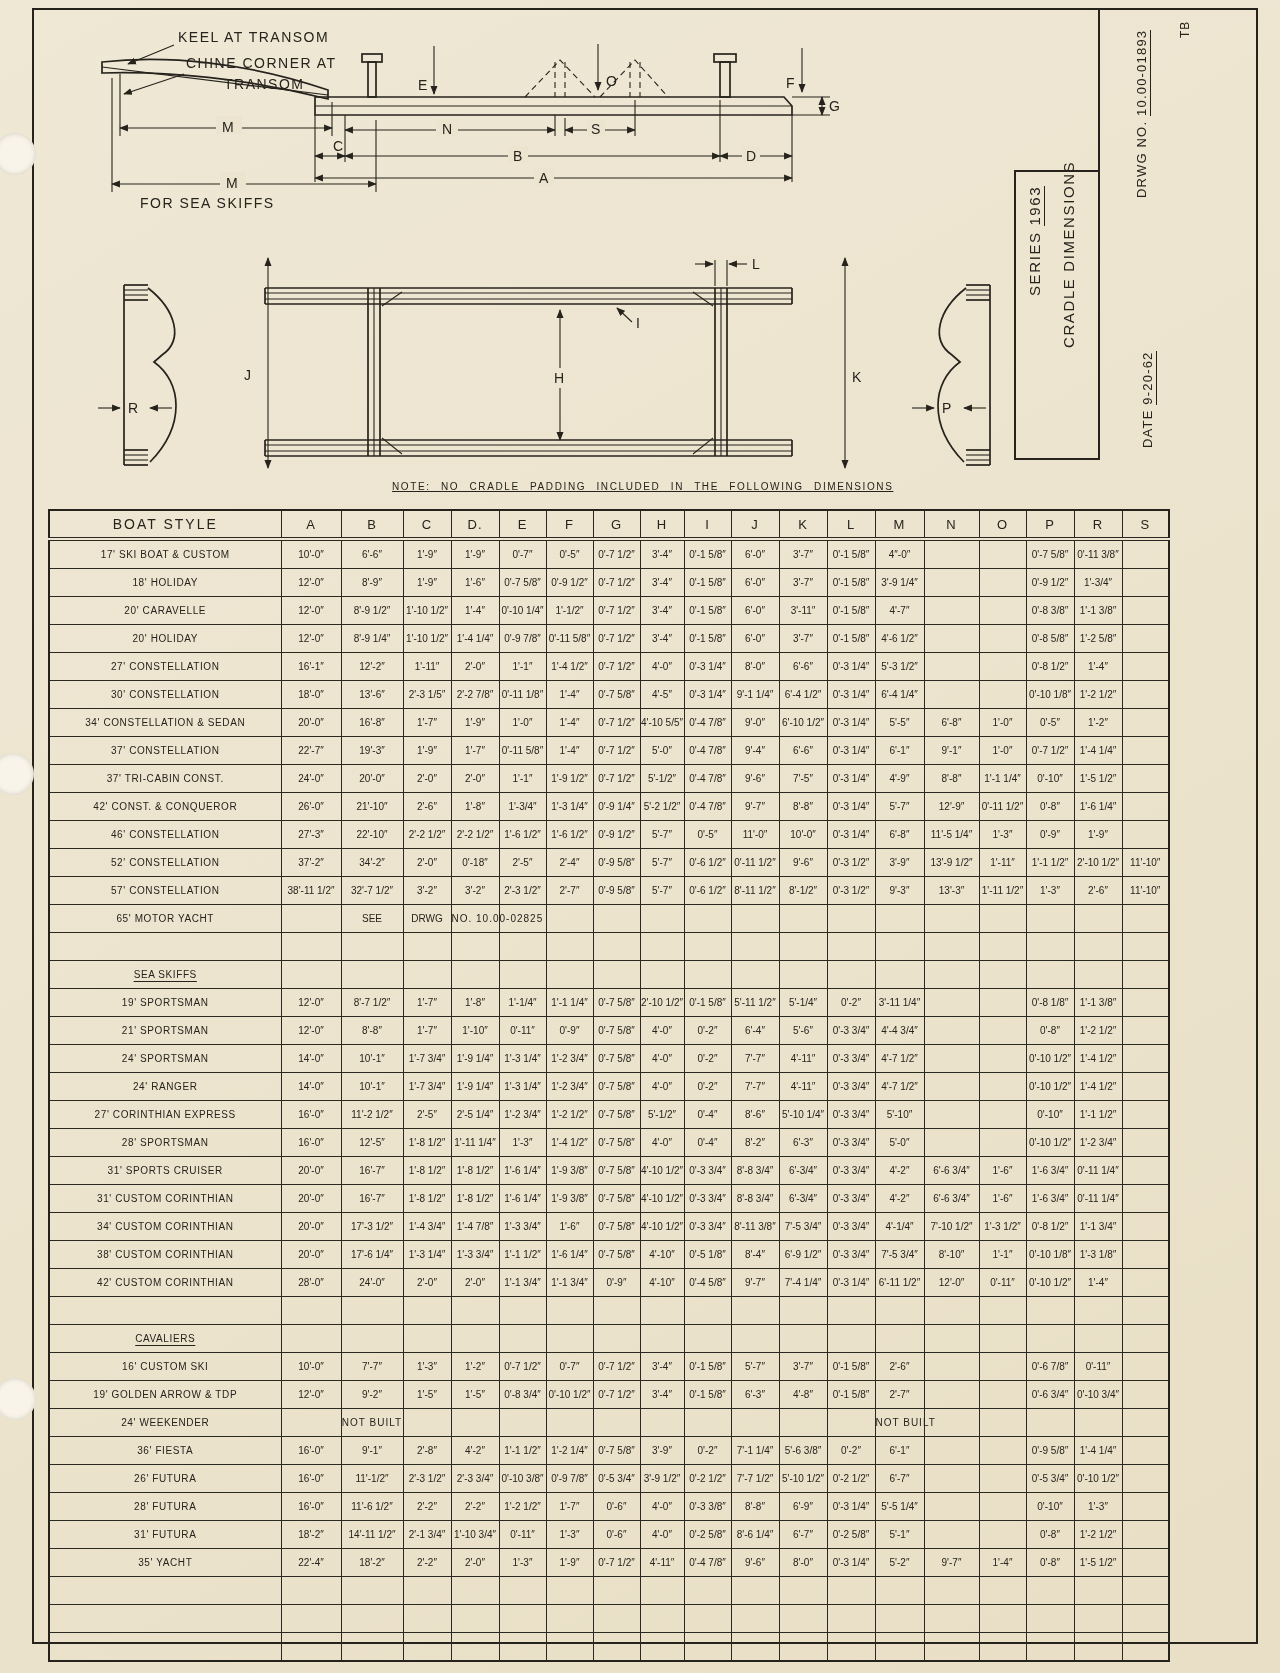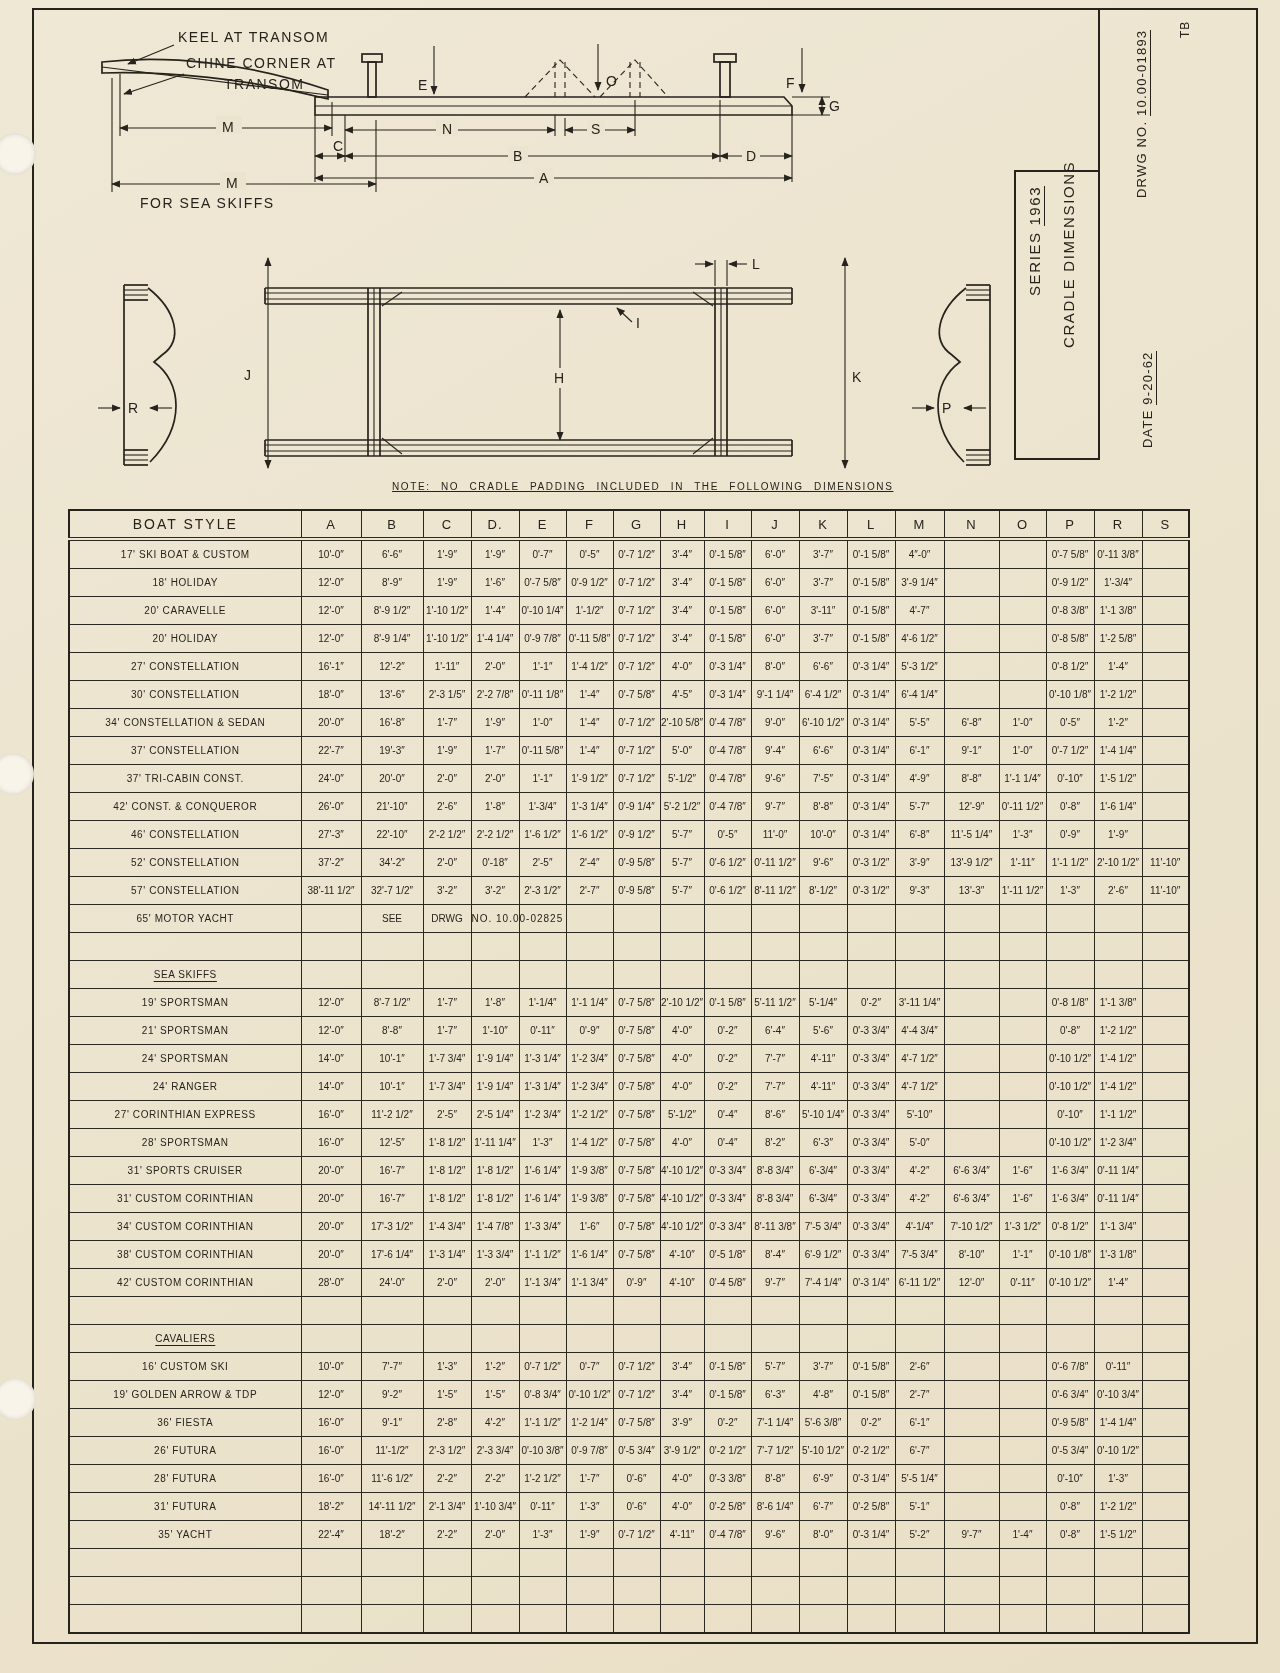--- a/index.html
+++ b/index.html
@@ -26,21 +26,21 @@
   .tb-box{position:absolute;left:1014px;top:170px;width:86px;height:290px;
     border:2px solid #26231d;box-sizing:border-box;}
   .tb-vline{position:absolute;left:1098px;top:8px;width:2px;height:164px;background:#26231d;}
   .rot{position:absolute;transform-origin:0 0;transform:rotate(-90deg);
     white-space:nowrap;}
   .u{border-bottom:1.6px solid #26231d;padding-bottom:1px;}
   .rot.big{font-size:15px;letter-spacing:1.6px;}
   .rot.med{font-size:13px;letter-spacing:1.2px;}
   .rot.small{font-size:12px;letter-spacing:1px;}
   
-  table.dims{position:absolute;left:68px;top:509px;border-collapse:collapse;
+  table.dims{position:absolute;left:48px;top:509px;border-collapse:collapse;
     table-layout:fixed;width:1028px;border:2.5px solid #26231d;}
   table.dims th,table.dims td{border:1.5px solid #2b2721;padding:0;
     text-align:center;vertical-align:middle;overflow:visible;white-space:nowrap;}
   table.dims th{height:26px;font-size:13px;font-weight:normal;letter-spacing:1px;
     border-bottom:4px double #2b2721;}
   table.dims td{height:27px;font-size:10px;}
   table.dims th.c-style{font-size:14px;letter-spacing:2px;}
   td.c-style{text-align:left;padding-left:10px;font-size:11.5px;letter-spacing:.6px;}
   td.c-style.section{text-decoration:underline;text-underline-offset:3px;}
   td.long{font-size:8.8px;}
@@ -427,21 +427,21 @@
       </tr>
       <tr>
         <td class="c-style">34' CONSTELLATION &amp; SEDAN</td>
         <td>20'-0″</td>
         <td>16'-8″</td>
         <td>1'-7″</td>
         <td>1'-9″</td>
         <td>1'-0″</td>
         <td>1'-4″</td>
         <td>0'-7 1/2″</td>
-        <td class="long">2'-10 5/8″</td>
+        <td class="long">4'-10 5/5″</td>
         <td>0'-4 7/8″</td>
         <td>9'-0″</td>
         <td class="long">6'-10 1/2″</td>
         <td>0'-3 1/4″</td>
         <td>5'-5″</td>
         <td>6'-8″</td>
         <td>1'-0″</td>
         <td>0'-5″</td>
         <td>1'-2″</td>
         <td></td>
@@ -944,20 +944,41 @@
         <td>4'-8″</td>
         <td>0'-1 5/8″</td>
         <td>2'-7″</td>
         <td></td>
         <td></td>
         <td>0'-6 3/4″</td>
         <td class="long">0'-10 3/4″</td>
         <td></td>
       </tr>
       <tr>
+        <td class="c-style">24' WEEKENDER</td>
+        <td></td>
+        <td class="span-note">NOT BUILT</td>
+        <td></td>
+        <td></td>
+        <td></td>
+        <td></td>
+        <td></td>
+        <td></td>
+        <td></td>
+        <td></td>
+        <td></td>
+        <td></td>
+        <td class="span-note">NOT BUILT</td>
+        <td></td>
+        <td></td>
+        <td></td>
+        <td></td>
+        <td></td>
+      </tr>
+      <tr>
         <td class="c-style">36' FIESTA</td>
         <td>16'-0″</td>
         <td>9'-1″</td>
         <td>2'-8″</td>
         <td>4'-2″</td>
         <td>1'-1 1/2″</td>
         <td>1'-2 1/4″</td>
         <td>0'-7 5/8″</td>
         <td>3'-9″</td>
         <td>0'-2″</td>

